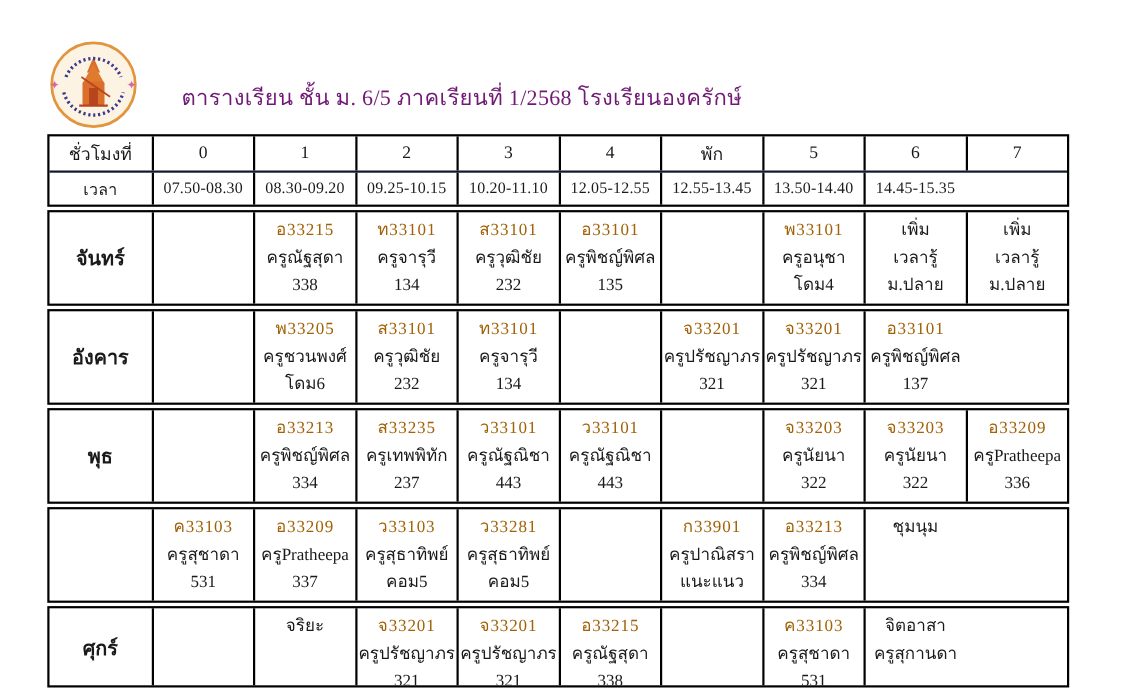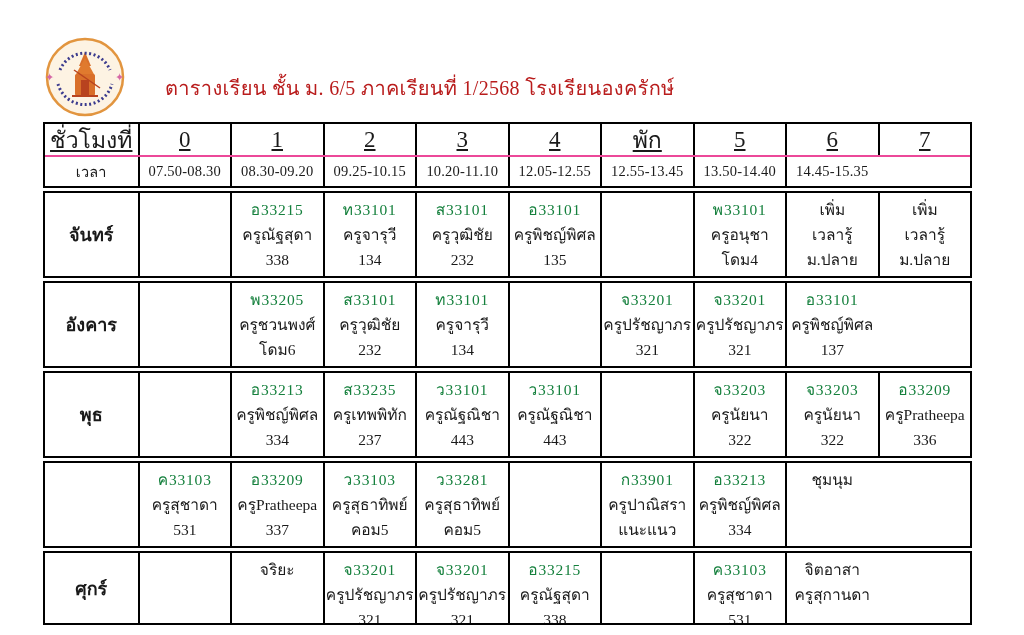--- a/index.html
+++ b/index.html
@@ -12,50 +12,49 @@
     overflow:hidden;
   }
   .page { position:absolute; inset:0; background:#fff; }
 
   
   .logo {
     position:absolute; left:44px; top:36px; width:82px; height:82px;
   }
   .page-title {
     position:absolute; left:165px; top:72px;
-    font-size:20px; letter-spacing:0.3px; color:#b91c1c;
+    font-size:20px; letter-spacing:0.3px; color:#701a75;
     white-space:nowrap;
   }
 
   
   .timetable {
     position:absolute; left:43px; top:122px; width:929px;
   }
   .block {
     border:2px solid #000;
     margin-bottom:3px;
     background:#fff;
   }
   .trow {
     display:grid;
     grid-template-columns: repeat(10, 1fr);
   }
-  .trow + .trow { border-top:2px solid #ec4899; }
+  .trow + .trow { border-top:2px solid #0f172a; }
   .cell {
     border-left:2px solid #000;
     overflow:hidden;
     text-align:center;
   }
   .cell:first-child { border-left:none; }
 
   .head-row  { height:31px; }
   .head-cell {
     display:flex; align-items:center; justify-content:center;
-    font-size:23px;
-    text-decoration:underline;
+    font-size:16px;
   }
   .time-row  { height:31px; }
   .time-cell {
     display:flex; align-items:center; justify-content:center;
     font-size:14.5px; letter-spacing:0.2px; white-space:nowrap;
   }
 
   .day-block .trow { height:83px; }
   .day-block:last-child .trow { height:70px; }
 
@@ -63,21 +62,21 @@
     display:flex; align-items:center; justify-content:center;
     font-size:18px;
     font-weight:bold;
   }
   .sched-cell {
     padding-top:4px;
     font-size:15.5px;
     line-height:25px;
     white-space:nowrap;
   }
-  .code-line { color:#15803d; letter-spacing:0.8px; }
+  .code-line { color:#a16207; letter-spacing:0.8px; }
 
   
   .logo svg { width:100%; height:100%; display:block; }
 </style>
 </head>
 <body>
 
 <div class="page">
 
   <div class="logo">

